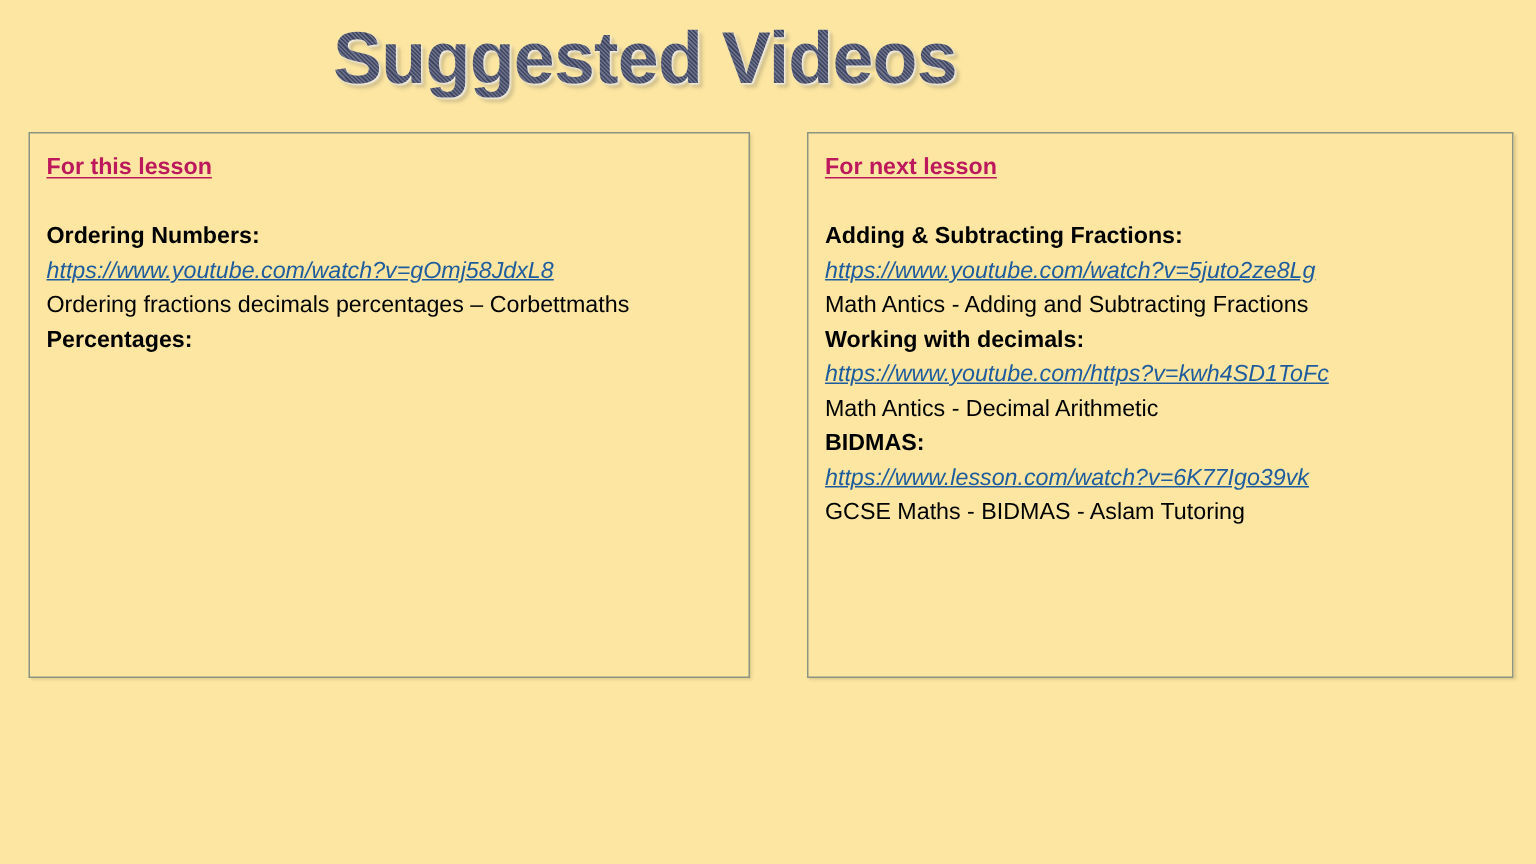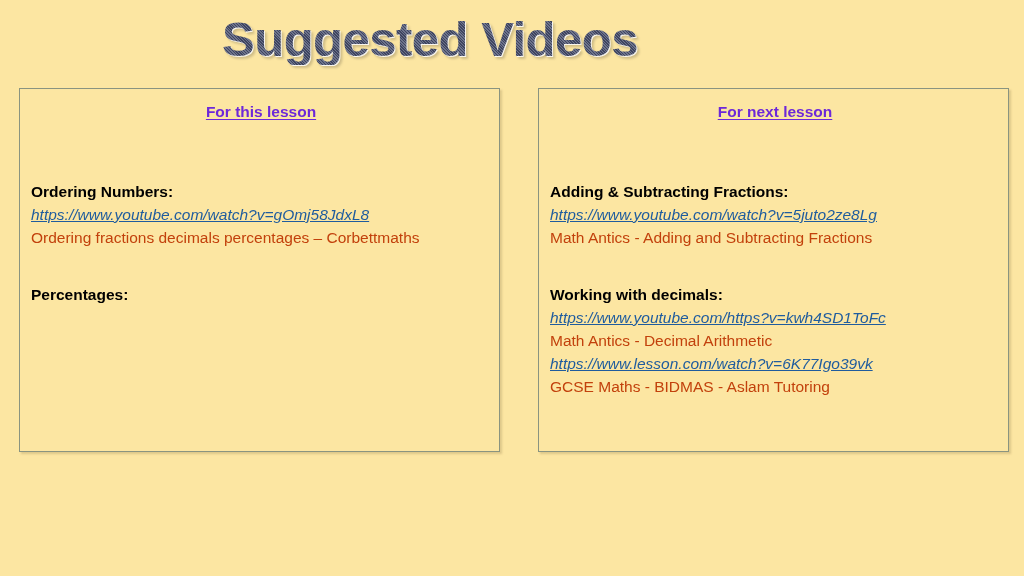--- a/index.html
+++ b/index.html
@@ -50,44 +50,42 @@
     background: transparent;
     box-shadow: 1.5px 1.5px 2px rgba(150,130,80,0.30);
     padding: 12px 8px 8px 9px;
   }
   .panel-left  { left: 19px;  width: 481px; }
   .panel-right { left: 538px; width: 471px; }
 
   .panel-heading {
     font-size: 15.5px;
     font-weight: bold;
-    color: #6d28d9;
+    color: #be185d;
     text-decoration: underline;
     text-underline-offset: 2px;
     margin: 0 0 0 2px;
     line-height: 21px;
     white-space: nowrap;
-    text-align: center;
   }
 
   .spacer-line {
     height: 24px;
   }
 
   .line {
     font-size: 15.5px;
     line-height: 23px;
-    color: #c2410c;
+    color: #000000;
     margin-left: 2px;
     white-space: nowrap;
   }
   .line.bold {
     font-weight: bold;
     color: #000000;
-    margin-top: 34px;
   }
   .line.link {
     color: #1F5C9E;
     text-decoration: underline;
     text-underline-offset: 1px;
     cursor: pointer;
     font-style: italic;
   }
 </style>
 </head>
@@ -109,16 +107,17 @@
 <div class="panel panel-right">
   <div class="panel-heading">For next lesson</div>
   <div class="spacer-line"></div>
   <div id="right-lines">
       <div class="line bold">Adding &amp; Subtracting Fractions:</div>
       <div class="line link">https://www.youtube.com/watch?v=5juto2ze8Lg</div>
       <div class="line">Math Antics - Adding and Subtracting Fractions</div>
       <div class="line bold">Working with decimals:</div>
       <div class="line link">https://www.youtube.com/https?v=kwh4SD1ToFc</div>
       <div class="line">Math Antics - Decimal Arithmetic</div>
+      <div class="line bold">BIDMAS:</div>
       <div class="line link">https://www.lesson.com/watch?v=6K77Igo39vk</div>
       <div class="line">GCSE Maths - BIDMAS - Aslam Tutoring</div>
     </div>
 </div>
 
 </body></html>

